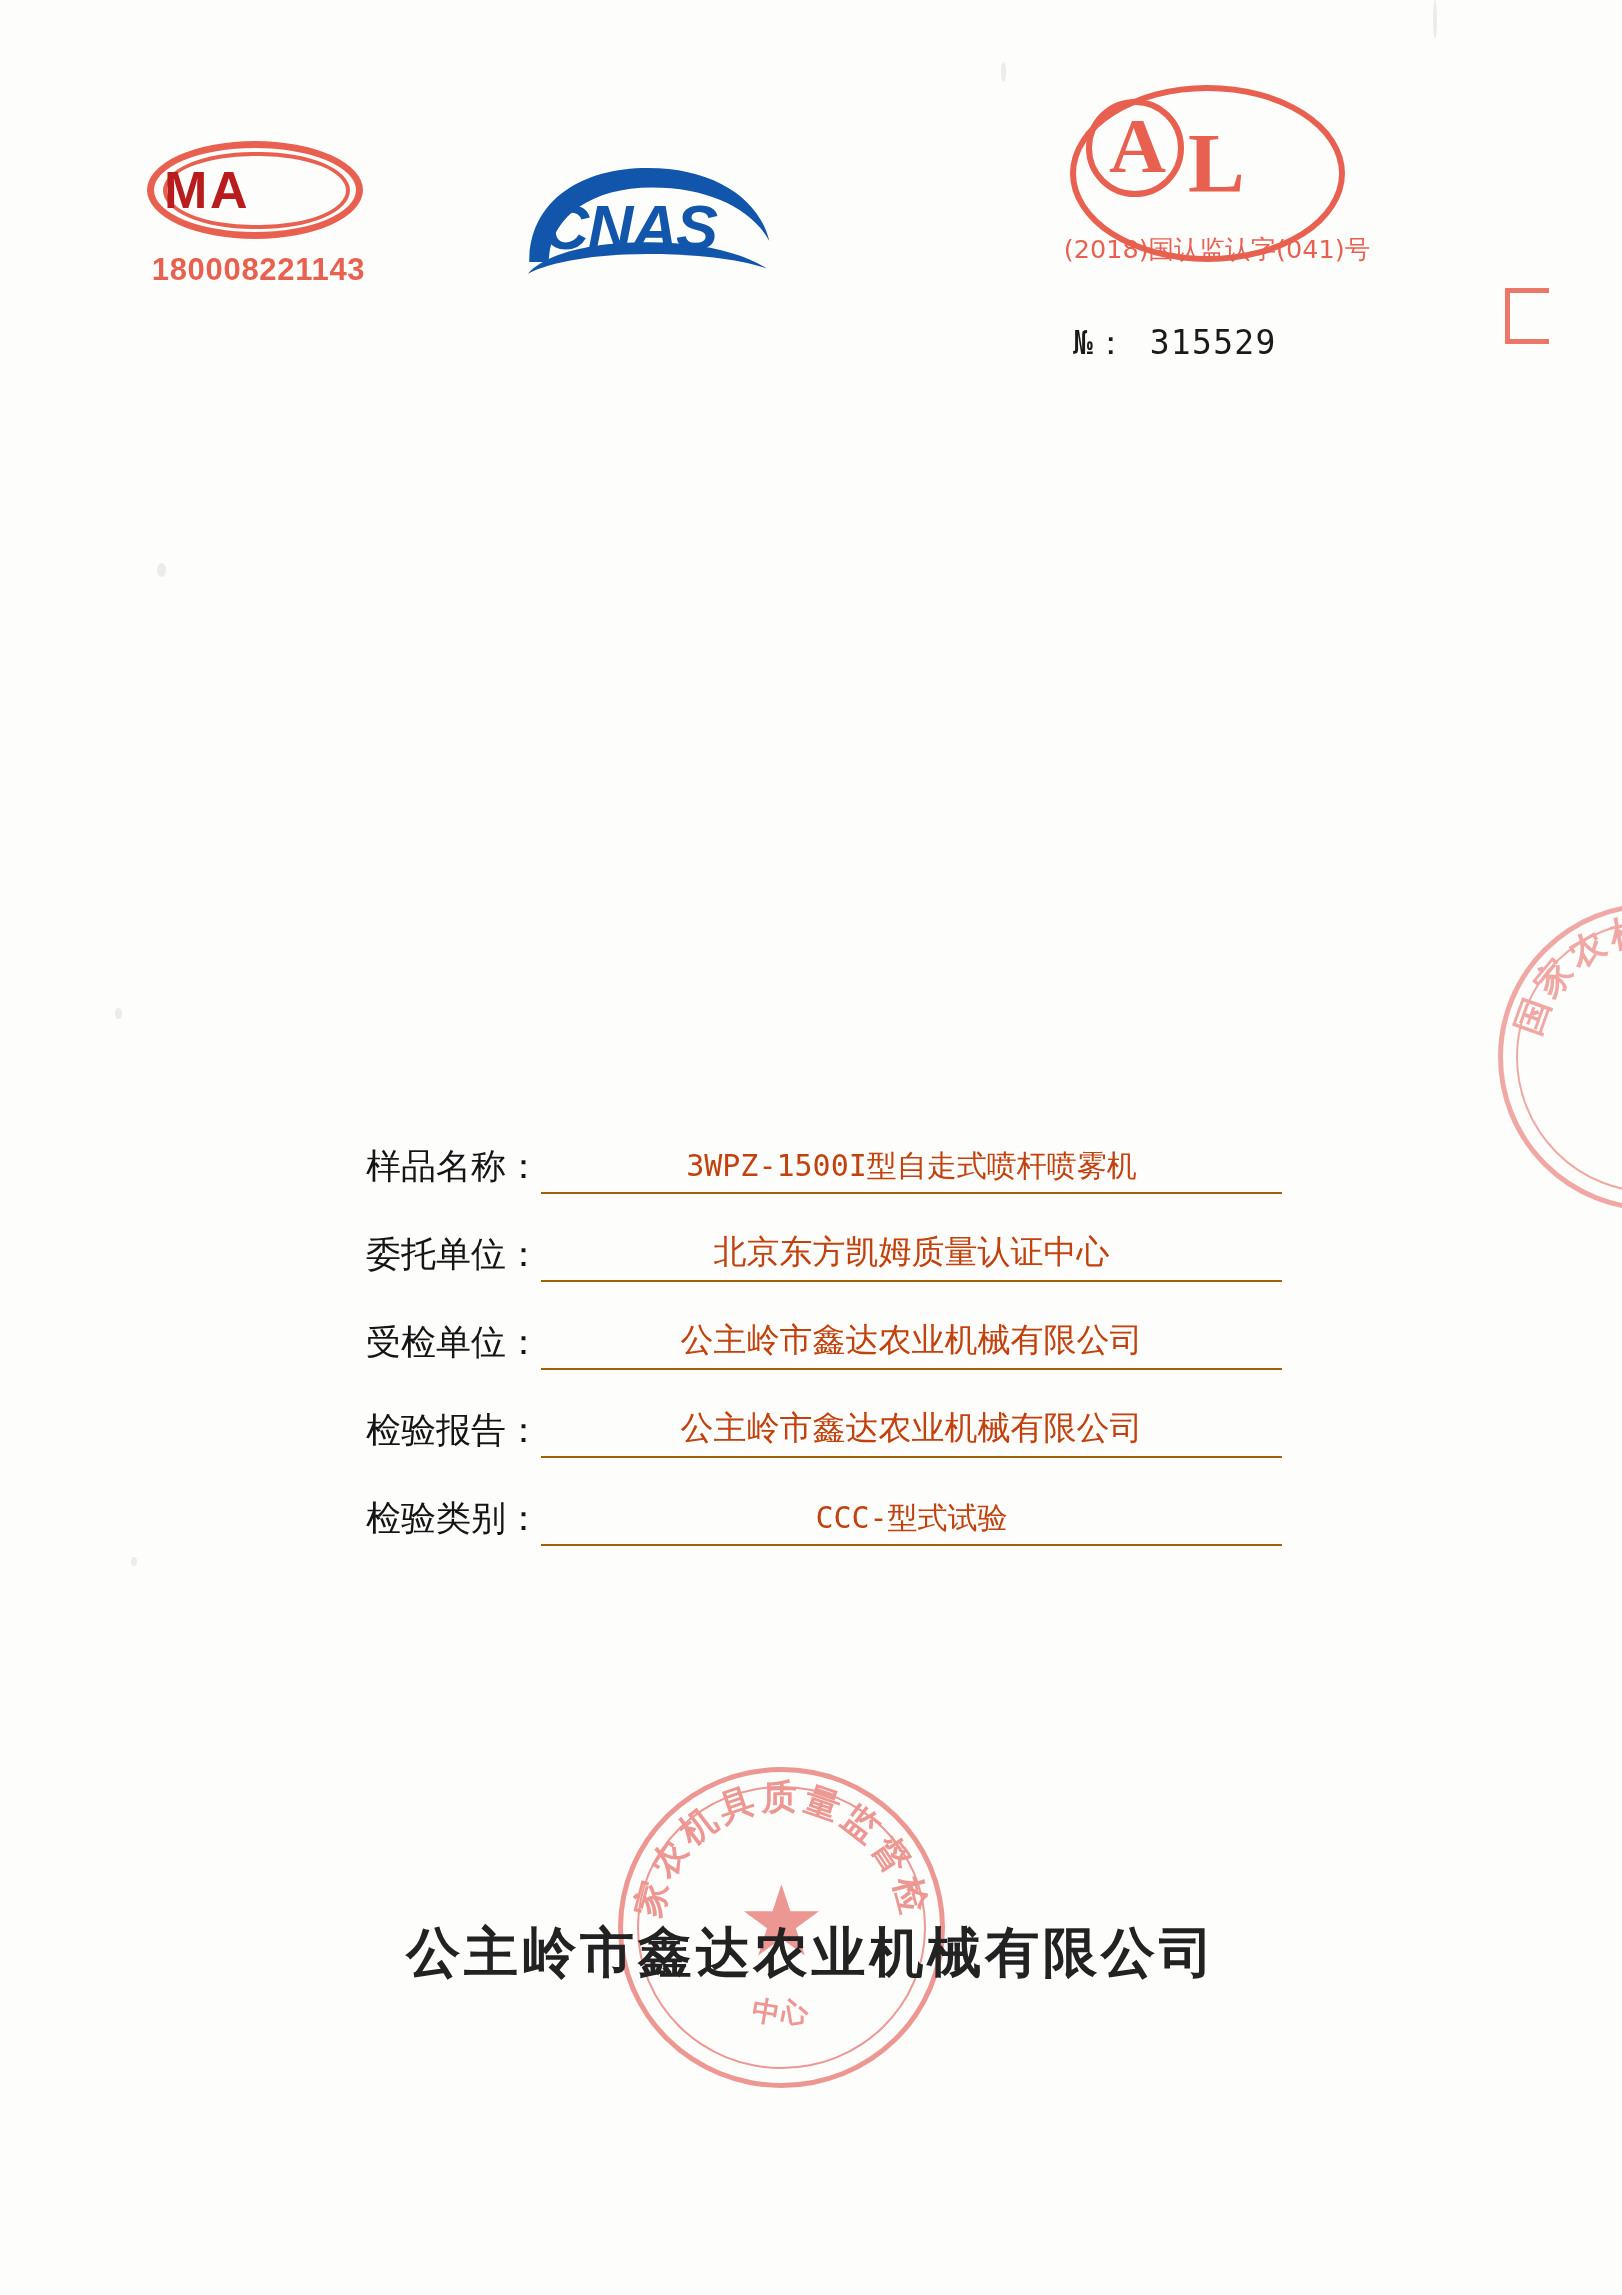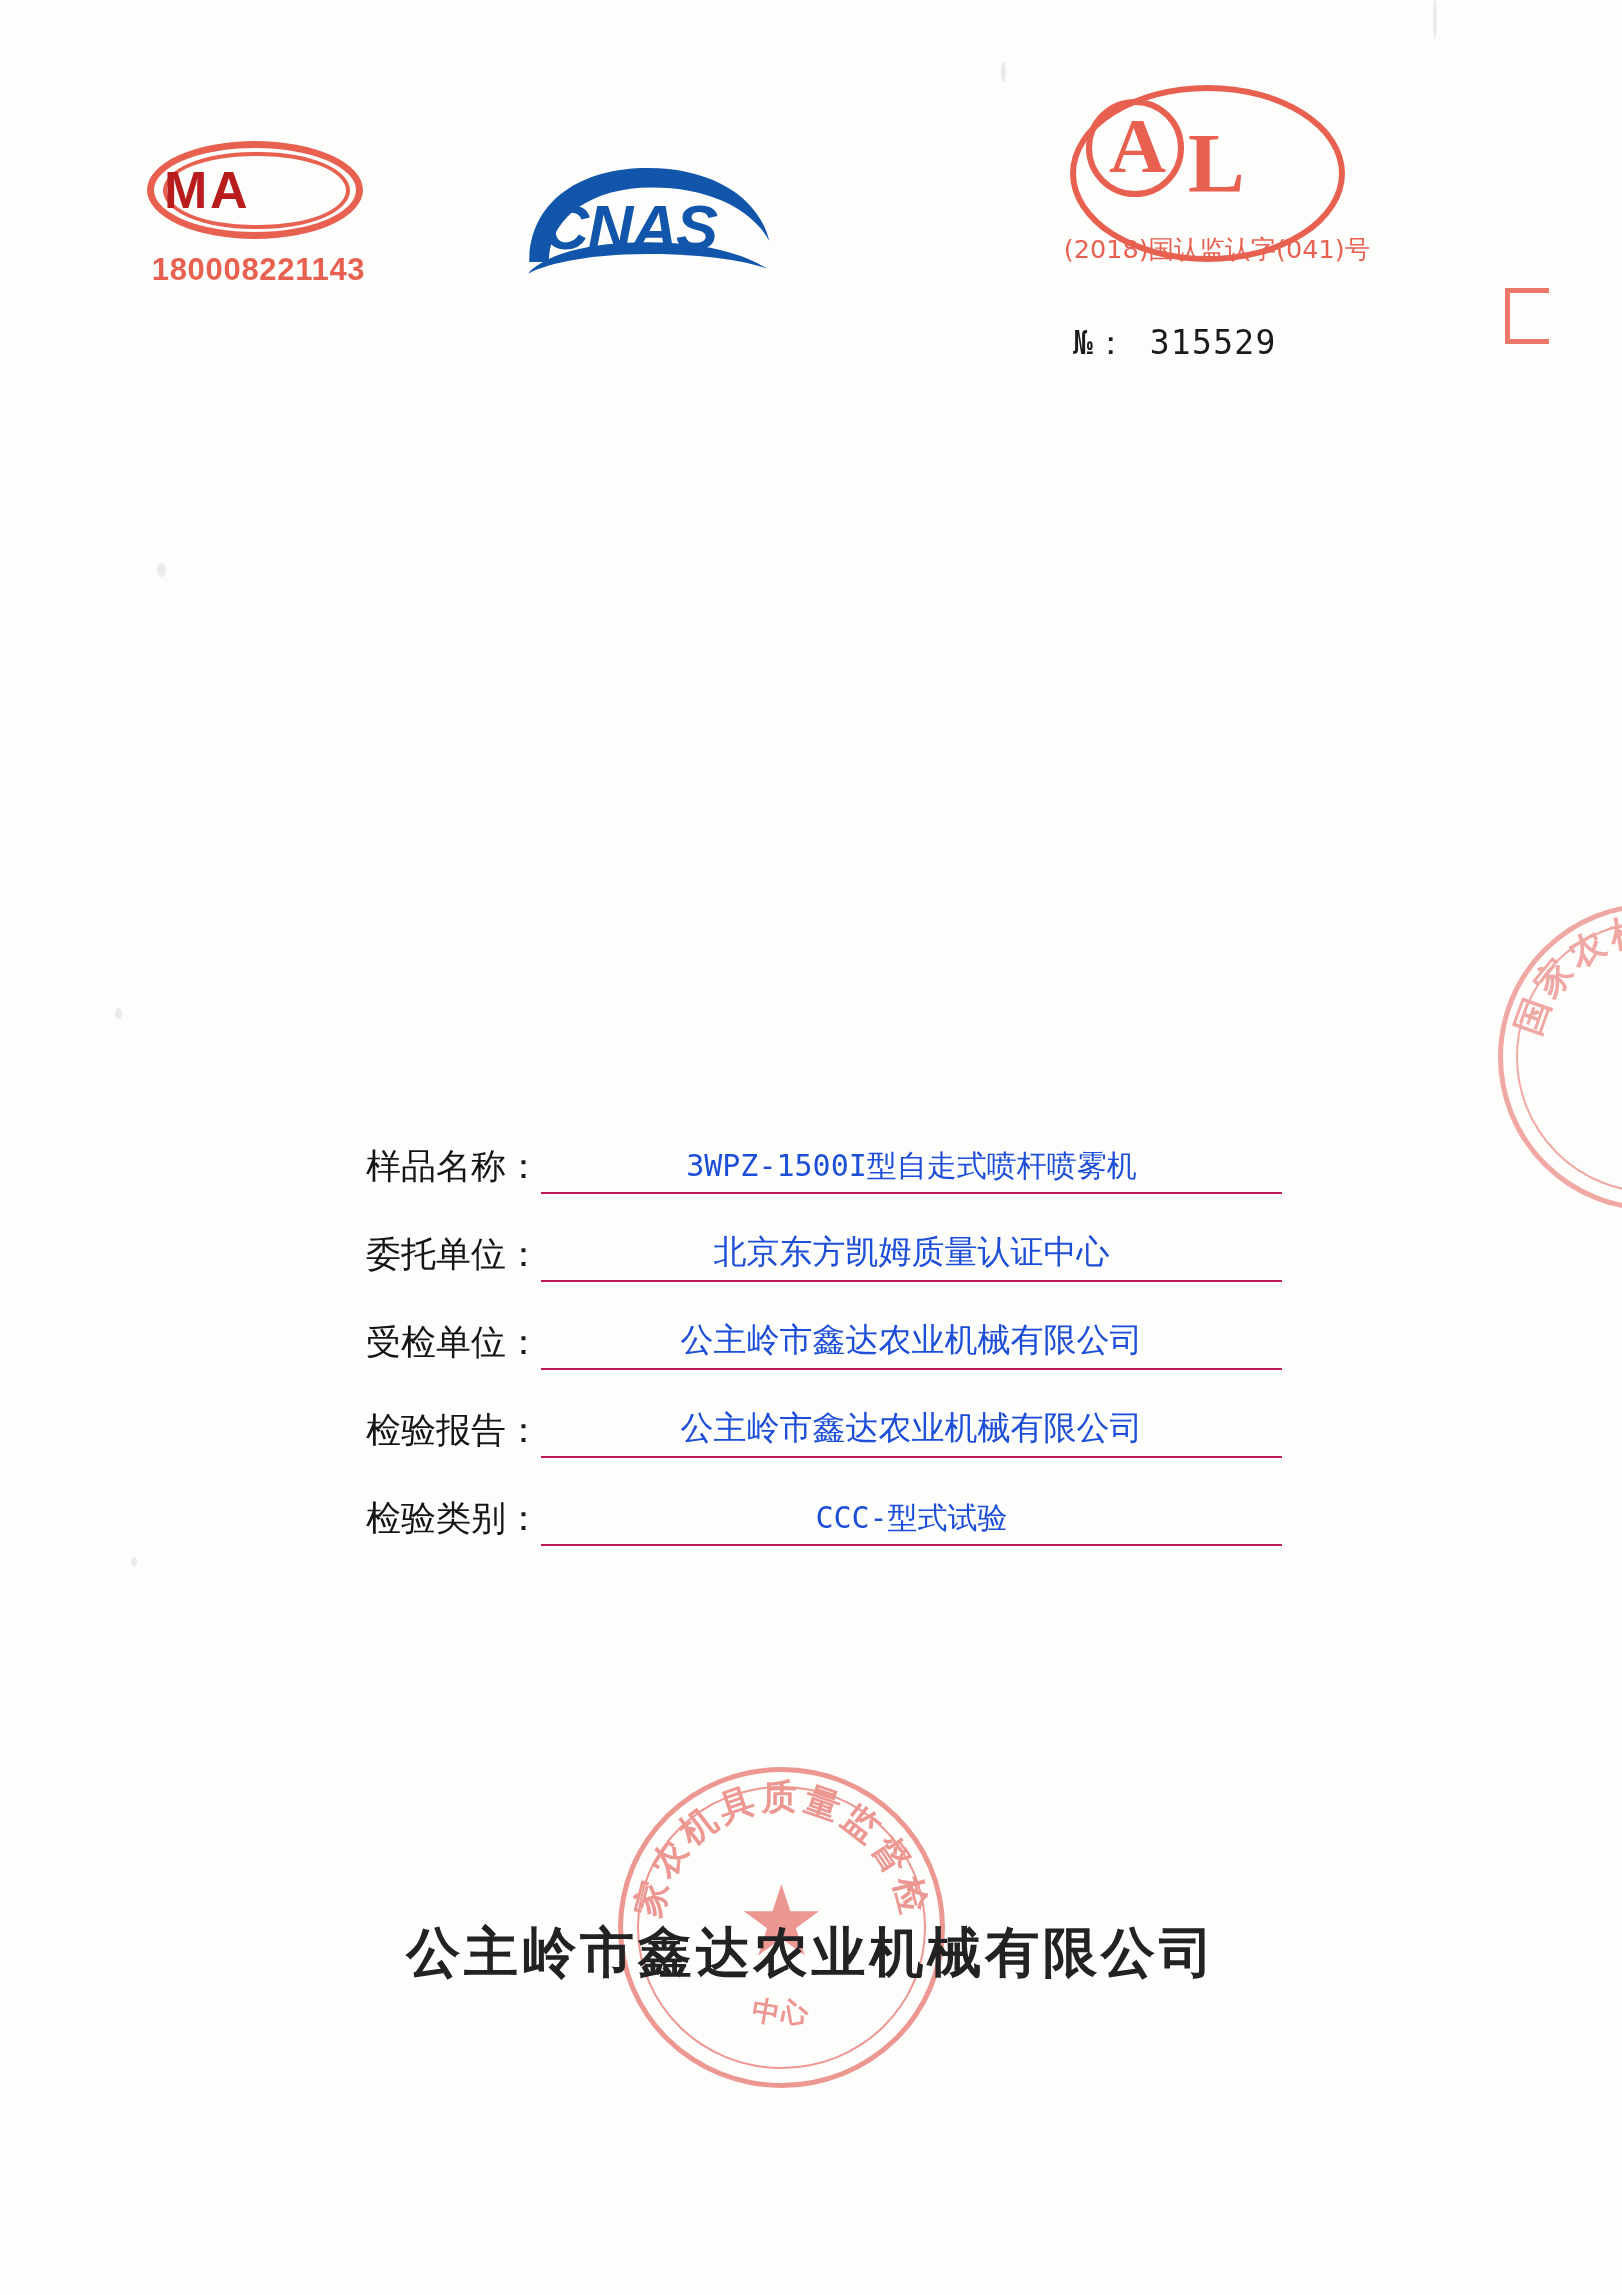--- a/index.html
+++ b/index.html
@@ -237,25 +237,25 @@
   }
   .field-label {
     font-family: "DejaVu Sans", sans-serif;
     font-size: 35px;
     color: #151515;
     white-space: nowrap;
     padding-bottom: 3.9px;
   }
   .field-value {
     flex: 1;
-    border-bottom: 2px solid #be185d;
+    border-bottom: 2px solid #a16207;
     text-align: center;
     font-family: "DejaVu Sans", sans-serif;
     font-size: 33px;
-    color: #1d4ed8;
+    color: #c2410c;
     padding-bottom: 5.2px;
     white-space: nowrap;
   }
   .field-value.mono {
     font-family: "DejaVu Sans Mono", monospace;
     font-size: 30px;
   }
 
   
   .org-name {

